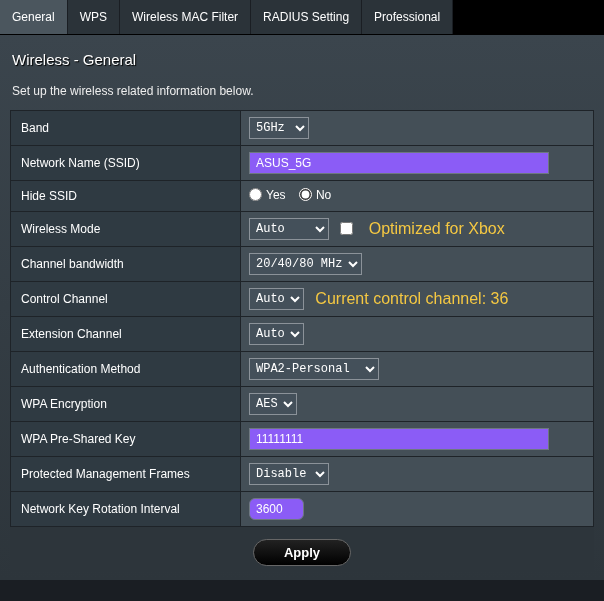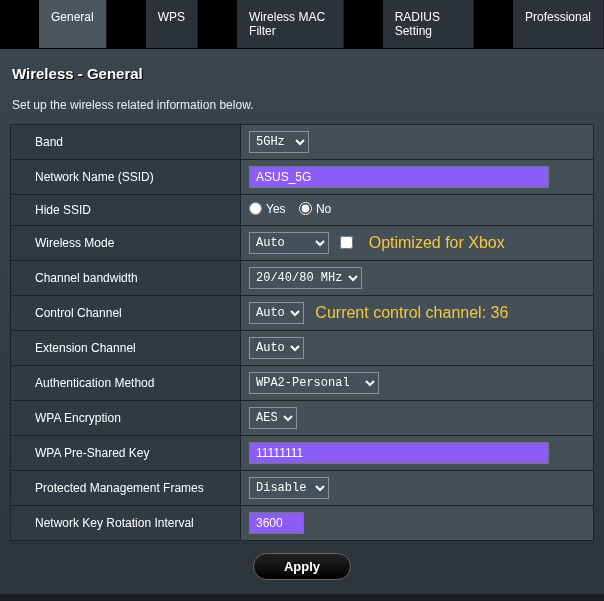--- a/index.html
+++ b/index.html
@@ -17,52 +17,51 @@
     background: #000;
     border-bottom: 1px solid #000;
   }
   .tab {
     padding: 10px 12px;
     background: #2b3339;
     color: #fff;
     border-right: 1px solid #1a1e23;
     cursor: pointer;
     font-size: 12px;
-    margin-left: 39px;
   }
   .tab.active {
     background: #4b565e;
   }
   .main {
     padding: 12px 10px 8px 10px;
     background: linear-gradient(#3b454d, #2d353b);
   }
   .page-title {
     font-size: 15px;
-    font-weight: bold;
+    font-weight: normal;
     color: #fff;
     padding: 4px 0 8px 2px;
     text-shadow: 1px 1px 1px #000;
   }
   .subtitle {
     font-size: 12px;
     color: #eee;
     padding: 8px 0 12px 2px;
   }
   .form-table {
     width: 100%;
     border-collapse: collapse;
   }
   .form-row {
     border: 1px solid #1e2328;
   }
   .form-label {
     width: 230px;
     background: #2f3a42;
-    padding: 8px 24px;
+    padding: 8px 10px;
     color: #fff;
     border: 1px solid #1e2328;
     font-size: 12px;
     vertical-align: middle;
   }
   .form-field {
     background: #444f57;
     padding: 6px 8px;
     border: 1px solid #1e2328;
     vertical-align: middle;
@@ -78,21 +77,21 @@
   }
   select.wide { min-width: 60px; }
   input[type="text"] {
     background: #8b5cf6;
     color: #fff;
     border: 1px solid #6e7880;
     padding: 3px 6px;
     font-size: 12px;
     width: 300px;
   }
-  input[type="text"].small { width: 55px; }
+  input[type="text"].small { width: 55px; border-radius: 6px; }
   .radio-wrap { display:inline-flex; align-items:flex-start; gap:4px; margin-right:10px; color:#fff; }
   input[type="radio"] { accent-color:#fff; margin:0; }
   input[type="checkbox"] { margin:0 4px 0 8px; vertical-align:middle; }
   .hint-gold { color: #f5c842; font-size:16px; margin-left:8px; vertical-align:middle; }
   .apply-wrap { text-align:center; padding: 12px 0 6px 0; background:#2d353b; }
   .apply-btn {
     background: linear-gradient(#222,#000);
     color:#fff;
     border:1px solid #666;
     border-radius:14px;

